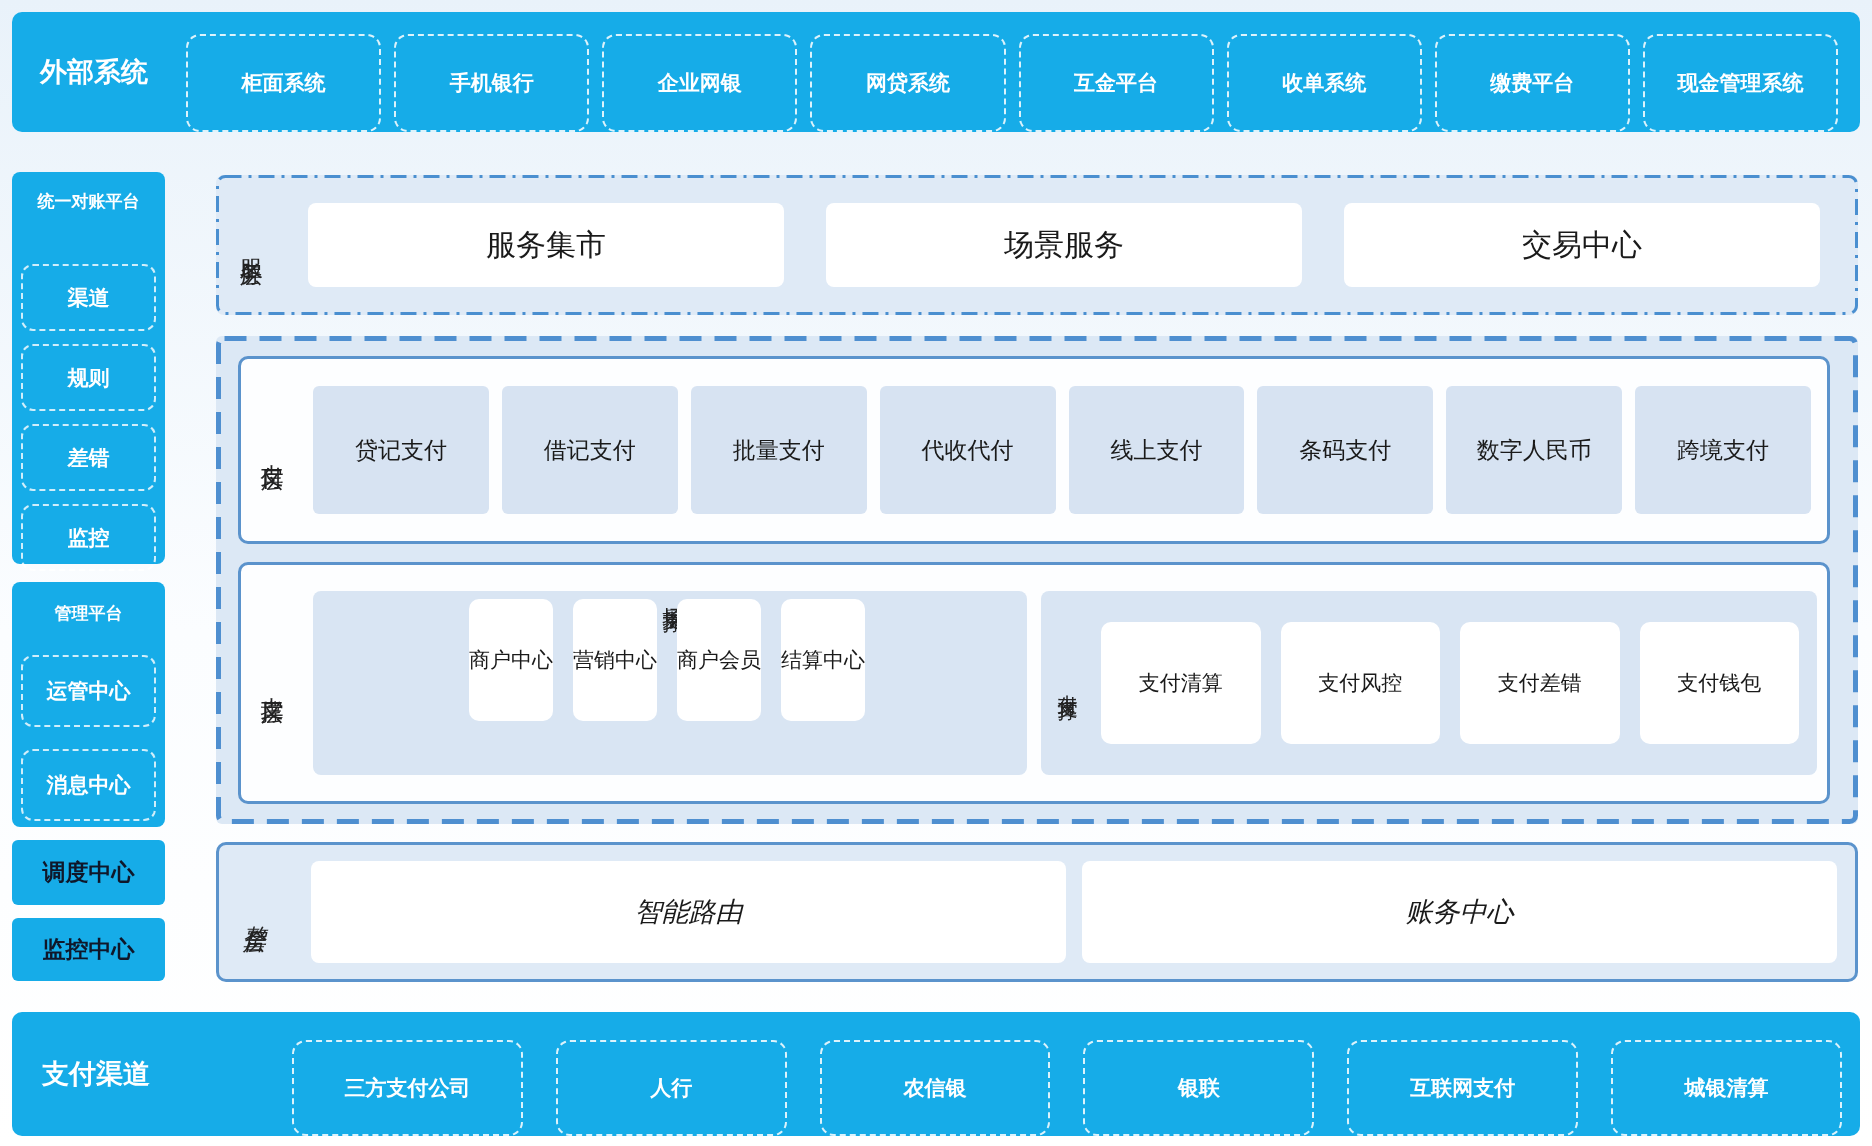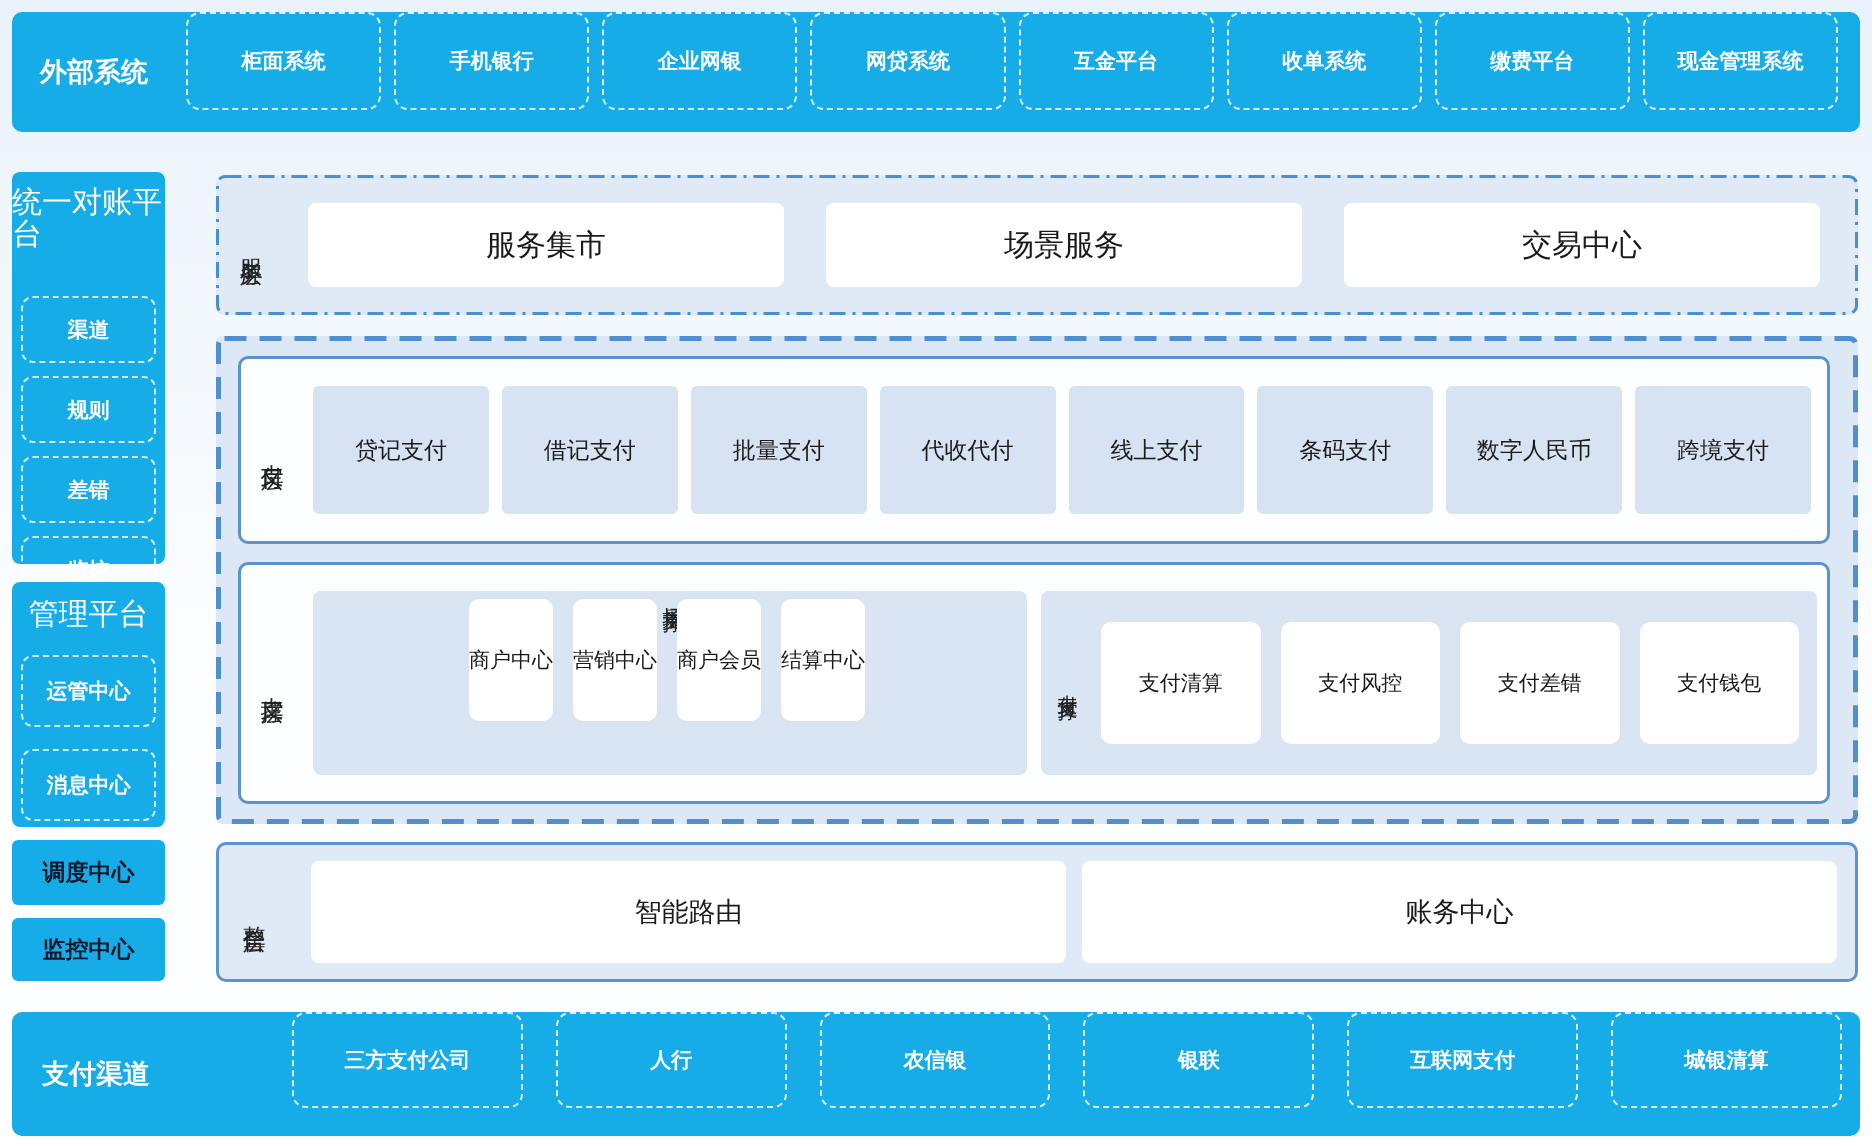--- a/index.html
+++ b/index.html
@@ -8,30 +8,30 @@
     background:linear-gradient(180deg,#e9f2fa 0%,#fbfdff 55%,#ffffff 100%);
     font-family:"Liberation Sans",sans-serif;color:#1a1a1a;
   }
   
   .bar{position:absolute;background:#16ace8;border-radius:10px;color:#fff;display:flex;align-items:center;box-sizing:border-box;}
   #top-bar{left:12px;top:12px;width:1848px;height:120px;padding:0 22px 0 28px;}
   #bottom-bar{left:12px;top:1012px;width:1848px;height:124px;padding:0 18px 0 30px;}
   .bar-title{font-weight:bold;font-size:27px;flex:none;}
   #top-bar .bar-title{width:146px;}
   #bottom-bar .bar-title{width:250px;}
-  .chip-row{flex:1;display:flex;gap:13px;height:100%;align-items:flex-start;}
+  .chip-row{flex:1;display:flex;gap:13px;height:100%;align-items:flex-end;}
   .chip{flex:1;border:2px dashed rgba(255,255,255,.85);border-radius:14px;height:94px;
         display:flex;align-items:center;justify-content:center;font-size:21px;font-weight:bold;}
   #bottom-bar .chip{height:92px;}
   
   .side-block{position:absolute;left:12px;width:153px;background:#16ace8;border-radius:8px;color:#fff;
               box-sizing:border-box;display:flex;flex-direction:column;align-items:center;}
   #recon-block{top:172px;height:392px;padding-top:14px;}
   #mgmt-block{top:582px;height:245px;padding-top:16px;}
-  .side-title{font-size:30px;font-weight:normal;line-height:32px;}
+  .side-title{font-size:17px;font-weight:bold;line-height:32px;}
   .side-items{width:100%;box-sizing:border-box;padding:0 9px;display:flex;flex-direction:column;gap:13px;}
   #recon-block .side-items{margin-top:46px;}
   #mgmt-block .side-items{margin-top:25px;gap:22px;}
   .side-chip{border:2px dashed rgba(255,255,255,.8);border-radius:12px;height:63px;
              display:flex;align-items:center;justify-content:center;font-size:21px;font-weight:bold;}
   #mgmt-block .side-chip{height:68px;}
   .side-solid{position:absolute;left:12px;width:153px;background:#16ace8;border-radius:6px;color:#0f172a;
               display:flex;align-items:center;justify-content:center;font-size:23px;font-weight:bold;}
   #sched-box{top:840px;height:65px;}
   #monitor-box{top:918px;height:63px;}
@@ -57,21 +57,21 @@
   #support-section .vlabel{margin-left:18px;width:40px;}
   .group{background:#d9e5f3;border-radius:8px;height:184px;display:flex;align-items:center;box-sizing:border-box;}
   #group-scene{width:714px;margin-left:14px;flex-direction:column;}
   #group-pay{flex:1;margin-left:14px;margin-right:10px;}
   .gvlabel{writing-mode:vertical-lr;text-orientation:upright;font-size:20px;color:#222;line-height:1.1;
            letter-spacing:2px;margin-left:16px;width:32px;flex:none;}
   .group-items{flex:1;display:flex;gap:20px;margin:0 18px 0 12px;}
   .white-item{flex:1;background:#fff;border-radius:10px;height:122px;display:flex;align-items:center;
               justify-content:center;font-size:21px;}
   #integration-layer{left:216px;top:842px;width:1642px;height:140px;background:#dfeaf6;
-                     border:3px solid #5b93cc;border-radius:10px;}
+                     border:3px solid #5b93cc;border-radius:10px;font-style:italic;}
   #integration-layer .vlabel{margin-left:22px;width:50px;}
   .integration-boxes{flex:1;display:flex;gap:16px;margin:0 18px 0 20px;}
   .integration-boxes .white-box{height:102px;font-size:27px;}
 </style>
 </head>
 <body>
 
 <div class="bar" id="top-bar">
   <div class="bar-title">外部系统</div>
   <div class="chip-row">

